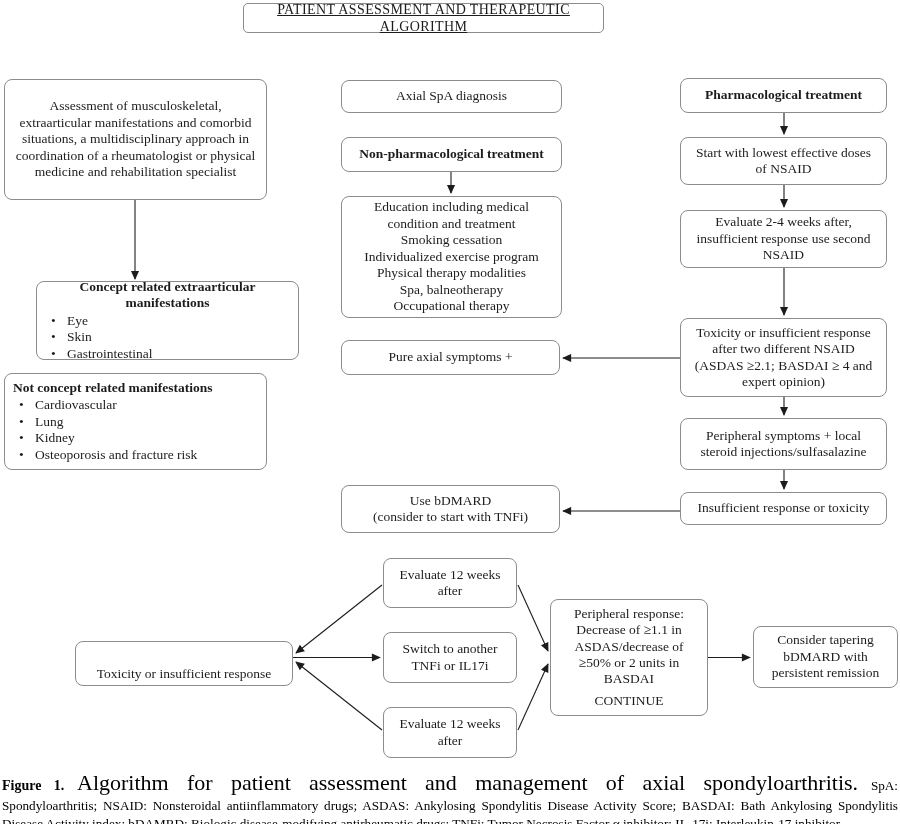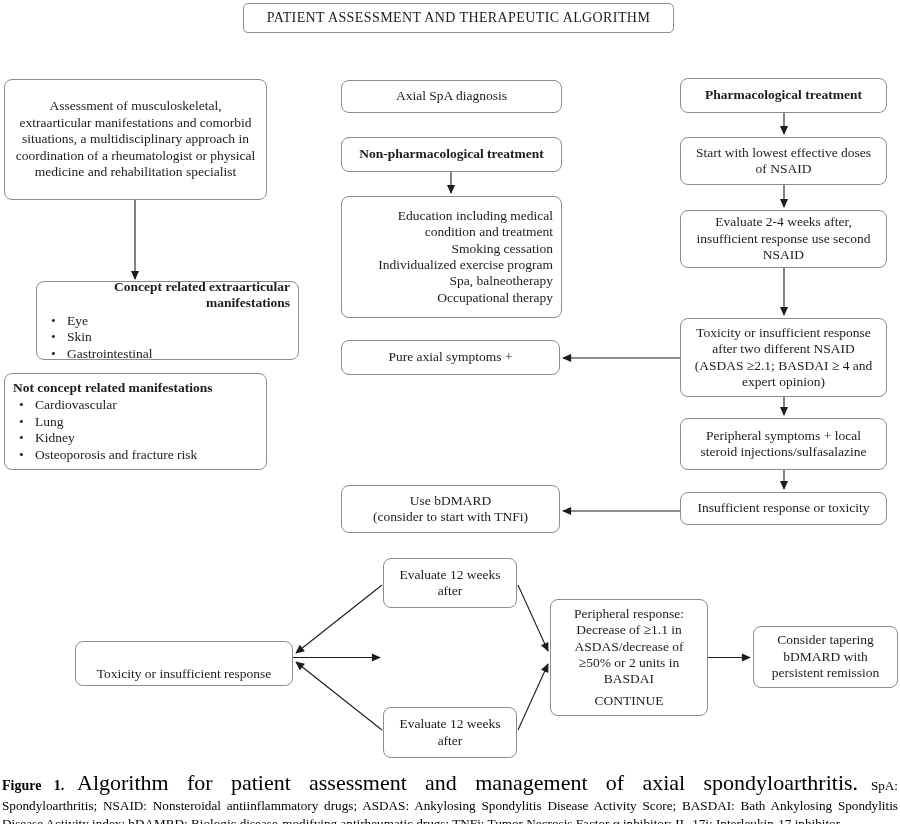--- a/index.html
+++ b/index.html
@@ -2,21 +2,21 @@
 <html><head>
 <meta charset="utf-8">
 <style>
   html,body{margin:0;padding:0;background:#ffffff;}
   #canvas{position:relative;width:900px;height:824px;background:#ffffff;overflow:hidden;
           font-family:"Liberation Serif","DejaVu Serif",serif;color:#1c1c1c;}
   .box{position:absolute;box-sizing:border-box;border:1px solid #8c8c8c;border-radius:8px;
        background:#ffffff;display:flex;flex-direction:column;align-items:center;justify-content:center;
        text-align:center;font-size:13.5px;line-height:1.22;padding:3px 8px;z-index:2;}
   .box.title{border-radius:5px;font-size:14px;letter-spacing:0.4px;}
-  .box.left-align{align-items:flex-start;text-align:right;}
+  .box.left-align{align-items:flex-start;text-align:center;}
   .bold{font-weight:bold;}
   .list-heading{font-weight:bold;margin-bottom:1px;}
   .bullet-row{display:flex;align-items:flex-start;}
   .bullet-row::before{content:"\2022";width:22px;flex:0 0 22px;text-align:left;padding-left:6px;box-sizing:border-box;}
   .edu-line{width:100%;}
   .continue-line{margin-top:5px;font-weight:normal;}
   #flow-arrows{position:absolute;left:0;top:0;z-index:3;pointer-events:none;}
   #flow-arrows line{stroke:#1c1c1c;stroke-width:1.1;}
   .caption{position:absolute;left:2px;top:770px;width:896px;text-align:justify;z-index:2;color:#000;}
   .fig-label{font-weight:bold;font-size:14px;}
@@ -44,21 +44,21 @@
     <line x1="784" y1="470" x2="784" y2="489" marker-end="url(#arw)"></line>
     <line x1="680" y1="511" x2="563" y2="511" marker-end="url(#arw)"></line>
     <line x1="382" y1="585" x2="296" y2="653" marker-end="url(#arw)"></line>
     <line x1="382" y1="730" x2="296" y2="662" marker-end="url(#arw)"></line>
     <line x1="293" y1="657.5" x2="380" y2="657.5" marker-end="url(#arw)"></line>
     <line x1="518" y1="585" x2="548" y2="651" marker-end="url(#arw)"></line>
     <line x1="518" y1="730" x2="548" y2="664" marker-end="url(#arw)"></line>
     <line x1="708" y1="657.5" x2="750" y2="657.5" marker-end="url(#arw)"></line>
   </svg>
 
-  <div class="box title" style="left:243px;top:3px;width:431px;height:30px;">
+  <div class="box title" style="left:243px;top:3px;width:361px;height:30px;text-decoration:underline;">
     <span>PATIENT ASSESSMENT AND THERAPEUTIC ALGORITHM</span>
   </div>
 
   <div class="box" style="left:4px;top:79px;width:263px;height:121px;">
     <span>Assessment of musculoskeletal, extraarticular manifestations and comorbid situations, a multidisciplinary approach in coordination of a rheumatologist or physical medicine and rehabilitation specialist</span>
   </div>
 
   <div class="box left-align" style="left:4px;top:281px;width:263px;height:79px;padding:4px 8px;margin-left:32px;">
     <div class="list-heading">Concept related extraarticular manifestations</div>
     <div class="bullet-row">
@@ -93,20 +93,21 @@
   </div>
 
   <div class="box" style="left:341px;top:137px;width:221px;height:35px;">
     <span class="bold">Non-pharmacological treatment</span>
   </div>
 
   <div class="box left-align" style="left:341px;top:196px;width:221px;height:122px;padding:4px 8px;">
     <div class="edu-line">Education including medical condition and treatment</div>
     <div class="edu-line">Smoking cessation</div>
     <div class="edu-line">Individualized exercise program</div>
+    <div class="edu-line">Physical therapy modalities</div>
     <div class="edu-line">Spa, balneotherapy</div>
     <div class="edu-line">Occupational therapy</div>
   </div>
 
   <div class="box" style="left:341px;top:340px;width:219px;height:35px;">
     <span>Pure axial symptoms +</span>
   </div>
 
   <div class="box" style="left:341px;top:485px;width:219px;height:48px;text-align:right;">
     <div>Use bDMARD</div>
@@ -138,20 +139,23 @@
   </div>
 
   <div class="box" style="left:75px;top:641px;width:218px;height:45px;justify-content:flex-end;">
     <span>Toxicity or insufficient response</span>
   </div>
 
   <div class="box" style="left:383px;top:558px;width:134px;height:50px;">
     <span>Evaluate 12 weeks after</span>
   </div>
 
+  <div class="box" style="left:383px;top:632px;width:134px;height:51px;">
+    <span>Switch to another TNFi or IL17i</span>
+  </div>
 
   <div class="box" style="left:383px;top:707px;width:134px;height:51px;">
     <span>Evaluate 12 weeks after</span>
   </div>
 
   <div class="box" style="left:550px;top:599px;width:158px;height:117px;">
     <div>Peripheral response:</div>
     <div>Decrease of ≥1.1 in</div>
     <div>ASDAS/decrease of</div>
     <div>≥50% or 2 units in</div>

